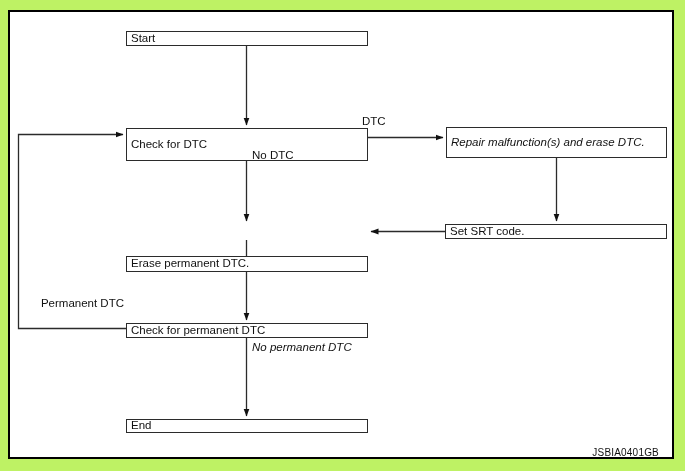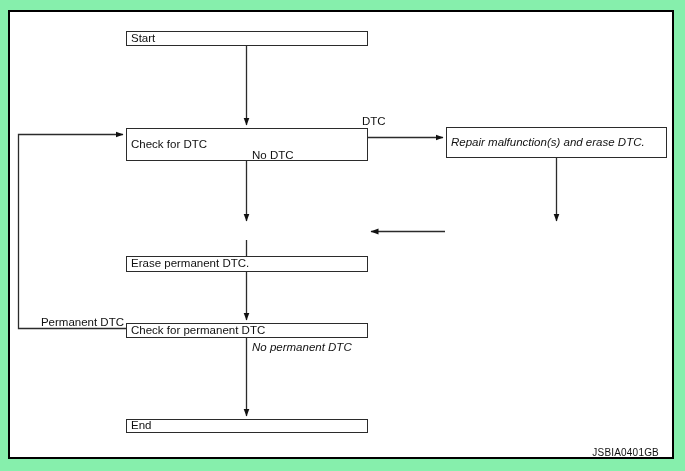--- a/index.html
+++ b/index.html
@@ -4,21 +4,21 @@
 <style>
   html, body {
     margin: 0;
     padding: 0;
     background: #ffffff;
   }
   .canvas {
     position: relative;
     width: 685px;
     height: 471px;
-    background: #86efac;
+    background: #bef264;
     font-family: "Liberation Sans", sans-serif;
     color: #111111;
     overflow: hidden;
   }
   .frame {
     position: absolute;
     left: 8px;
     top: 10px;
     width: 666px;
     height: 449px;
@@ -59,21 +59,21 @@
   .node-check-permanent  { left: 126px; top: 323px; width: 242px; height: 15px; }
   .node-end              { left: 126px; top: 419px; width: 242px; height: 14px; }
   .edge-label {
     position: absolute;
     font-size: 11.5px;
     line-height: 11px;
     white-space: nowrap;
   }
   .label-dtc              { left: 362px; top: 116px; }
   .label-no-dtc           { left: 252px; top: 150px; }
-  .label-permanent-dtc    { left: 20px;  top: 317px; width: 104px; text-align: right; }
+  .label-permanent-dtc    { left: 20px;  top: 298px; width: 104px; text-align: right; }
   .label-no-permanent-dtc { left: 252px; top: 342px; font-style: italic; }
   .watermark {
     position: absolute;
     right: 26px;
     top: 448px;
     font-size: 10px;
     line-height: 9px;
     letter-spacing: 0.2px;
     color: #111111;
   }
@@ -110,20 +110,23 @@
   </div>
 
   <div class="node node-repair">
     <span>Repair malfunction(s) and erase DTC.</span>
   </div>
 
   <div class="node node-erase-permanent">
     <span>Erase permanent DTC.</span>
   </div>
 
+  <div class="node node-set-srt">
+    <span>Set SRT code.</span>
+  </div>
 
   <div class="node node-check-permanent">
     <span>Check for permanent DTC</span>
   </div>
 
   <div class="node node-end">
     <span>End</span>
   </div>
 
   <span class="edge-label label-dtc">DTC</span>

